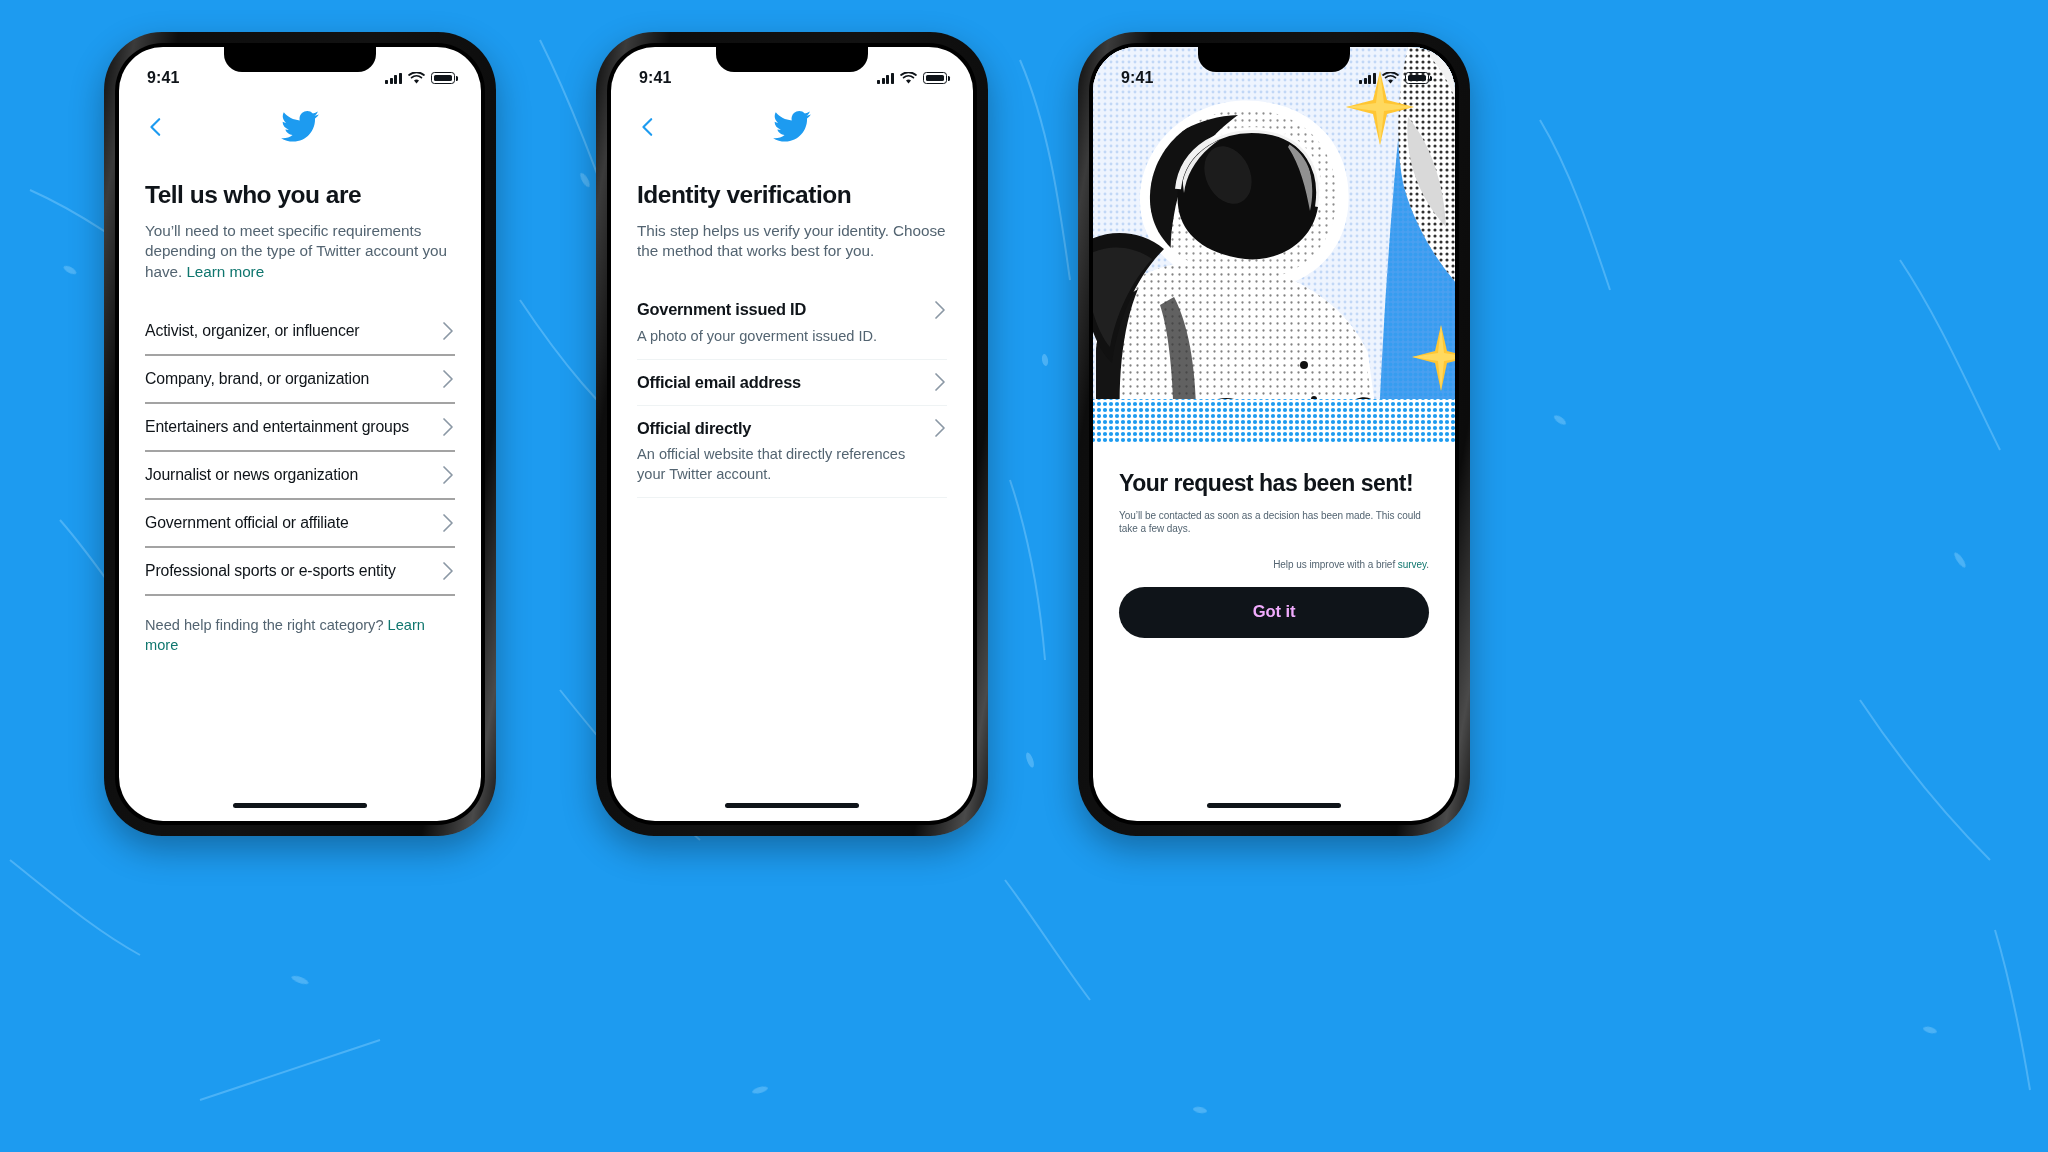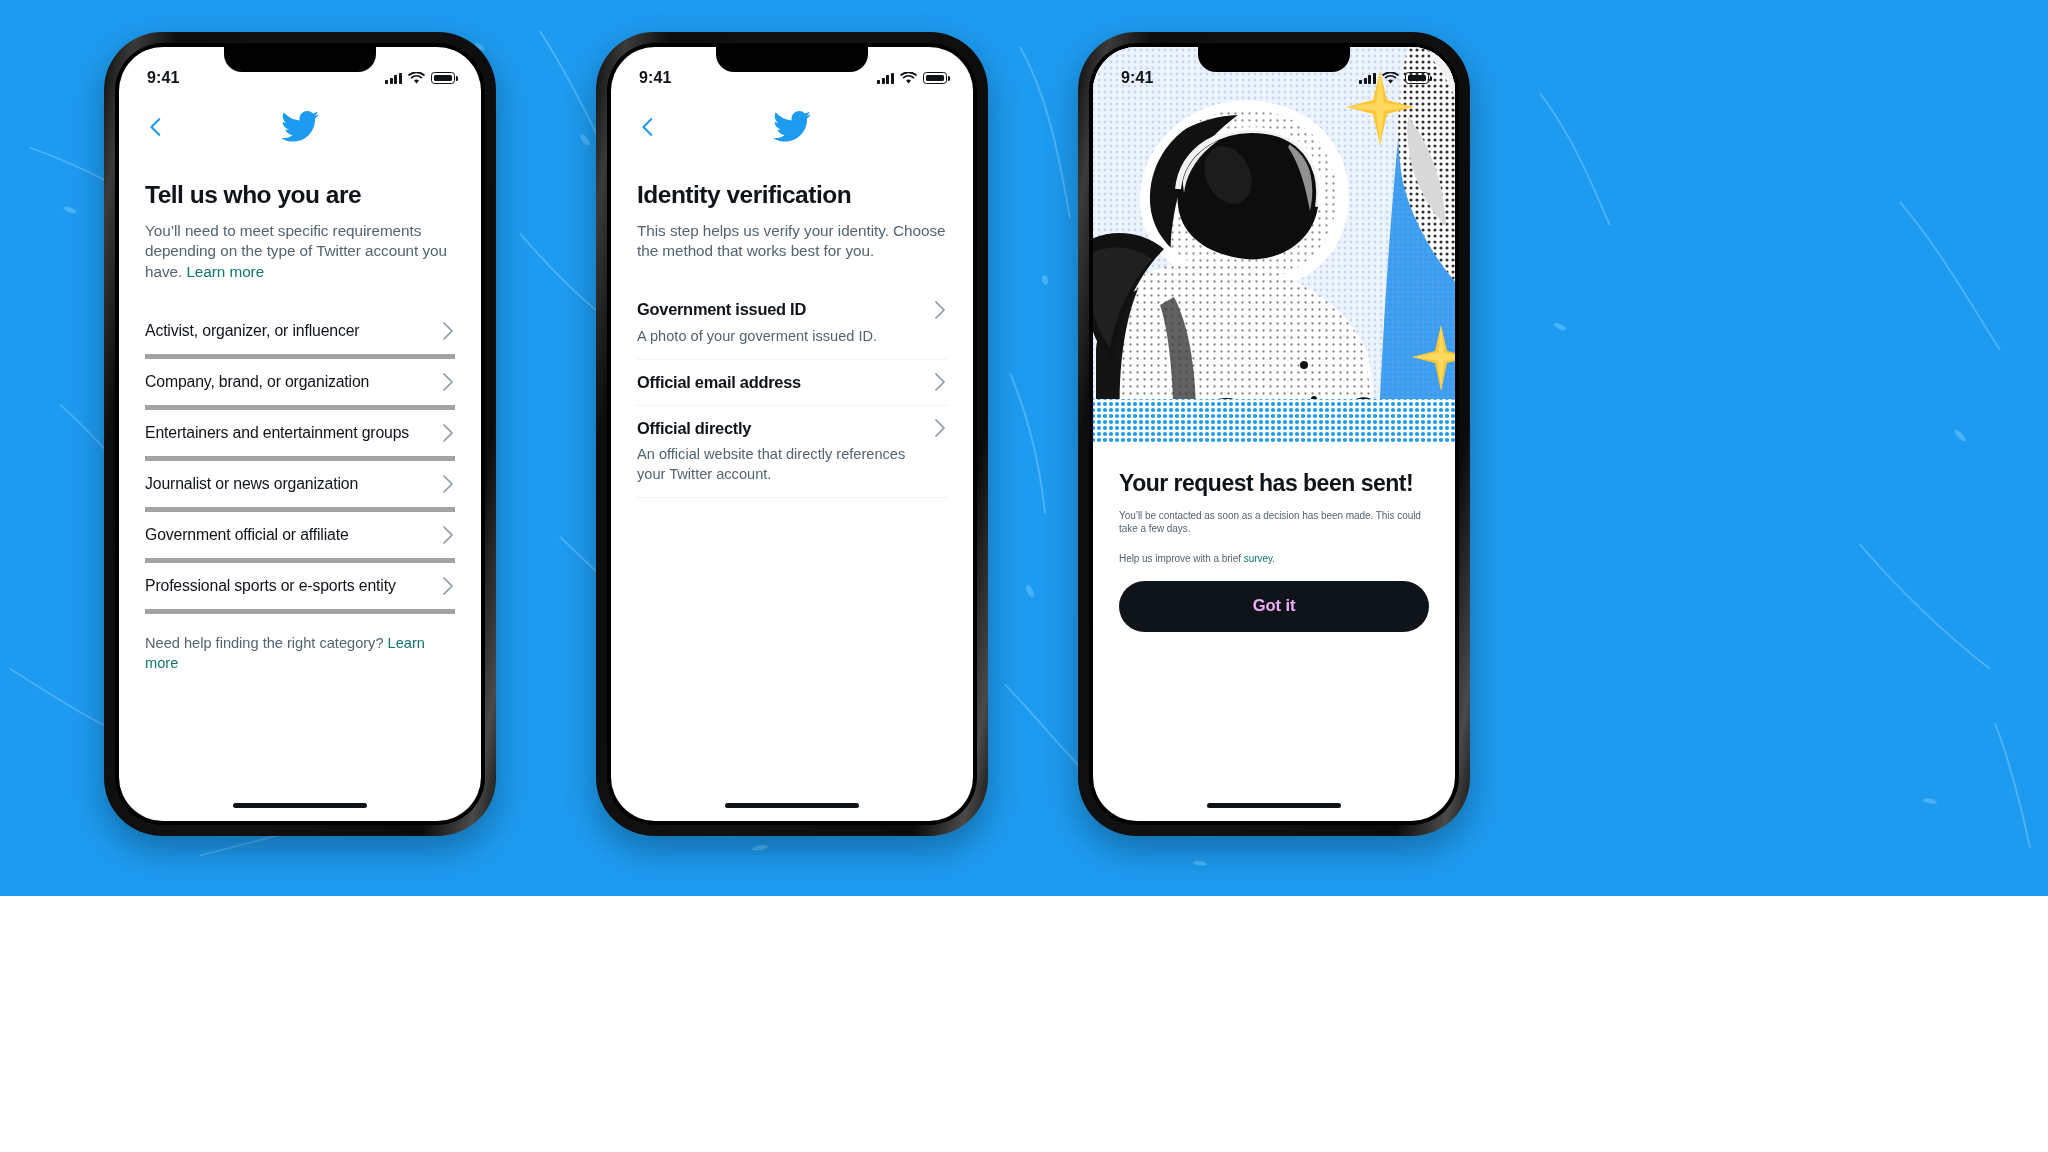--- a/index.html
+++ b/index.html
@@ -5,21 +5,21 @@
   * { box-sizing: border-box; margin: 0; padding: 0; }
 
   html, body {
     width: 2048px; height: 1152px;
     overflow: hidden;
     font-family: "Liberation Sans", sans-serif;
   }
 
   #stage {
     position: relative;
-    width: 2048px; height: 896px;
+    width: 2048px; height: 1152px;
     background: #1d9bf0;
     overflow: hidden;
   }
 
   
   .scratches { position: absolute; inset: 0; pointer-events: none; opacity: .55; }
   .scratches svg { width: 100%; height: 100%; display: block; }
 
   
   .phone {
@@ -99,21 +99,21 @@
     font-size: 15.3px; line-height: 1.33; color: #536471;
     margin-top: 12px; letter-spacing: -.05px;
   }
   .link { color: #0f766e; }
   a.link { text-decoration: none; }
 
   
   .list { margin-top: 26px; }
   .row {
     display: flex; align-items: center; justify-content: space-between;
-    border-bottom: 5px solid #a3a3a3;
+    border-bottom: 2px solid #a3a3a3;
     padding: 13px 0 13px 0;
     min-height: 42px;
     cursor: pointer;
   }
   .row-label { font-size: 15.8px; color: #0f1419; letter-spacing: -.15px; }
   .chev { flex: 0 0 auto; margin-left: 10px; }
 
   .helper {
     font-size: 14.6px; color: #536471; margin-top: 20px; line-height: 1.35;
   }
@@ -128,21 +128,21 @@
   .mrow-title { font-size: 16.4px; font-weight: 700; color: #0f1419; letter-spacing: -.25px; }
   .mrow-desc { font-size: 14.6px; color: #536471; margin-top: 7px; line-height: 1.34; padding-right: 24px; }
 
   
   .hero { position: relative; width: 100%; height: 397px; overflow: hidden; background:#eaf2fd; }
   .hero svg { display:block; width: 100%; height: 100%; }
 
   .done-body { padding: 0 26px; }
   .done-h1 { font-size: 23px; font-weight: 700; color: #0f1419; letter-spacing: -.5px; margin-top: 26px; }
   .done-p { font-size: 10px; line-height: 1.33; color: #536471; margin-top: 12px; letter-spacing: -.05px; }
-  .done-p2 { margin-top: 16px; }
+  .done-p2 { margin-top: 22px; text-align: right; }
 
   .cta {
     margin-top: 16px;
     height: 51px;
     border-radius: 26px;
     background: #0f1419;
     color: #f0abfc;
     font-size: 16.6px; font-weight: 700;
     display: flex; align-items: center; justify-content: center;
     border: none; width: 100%;

